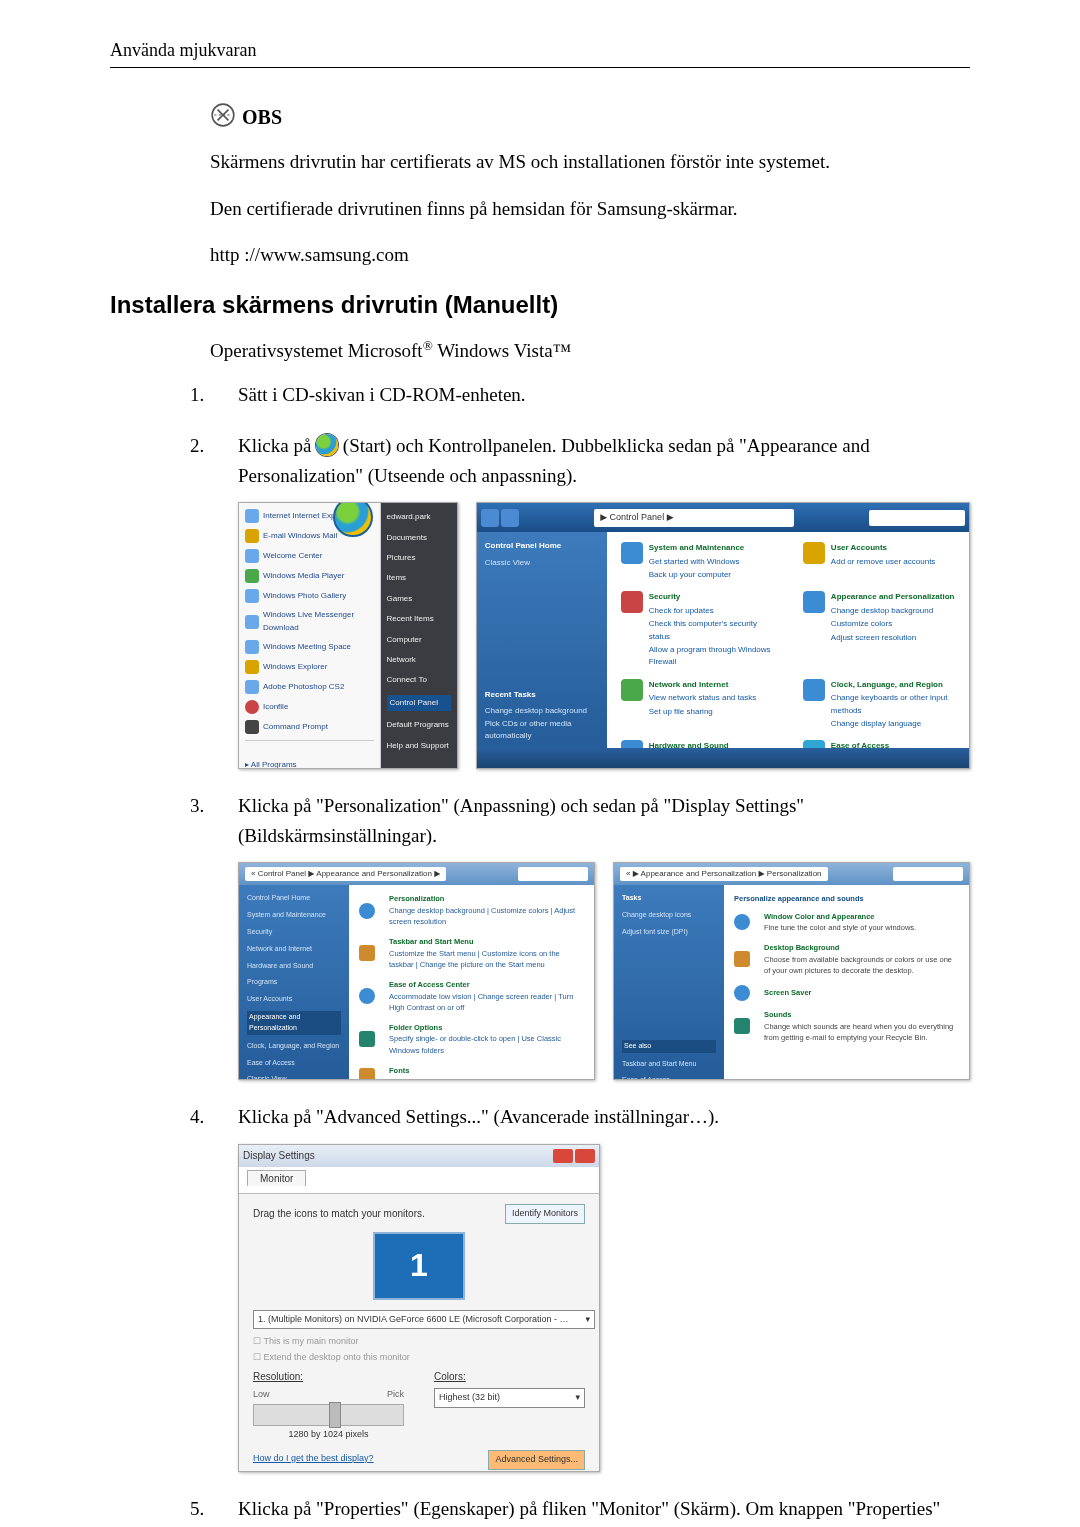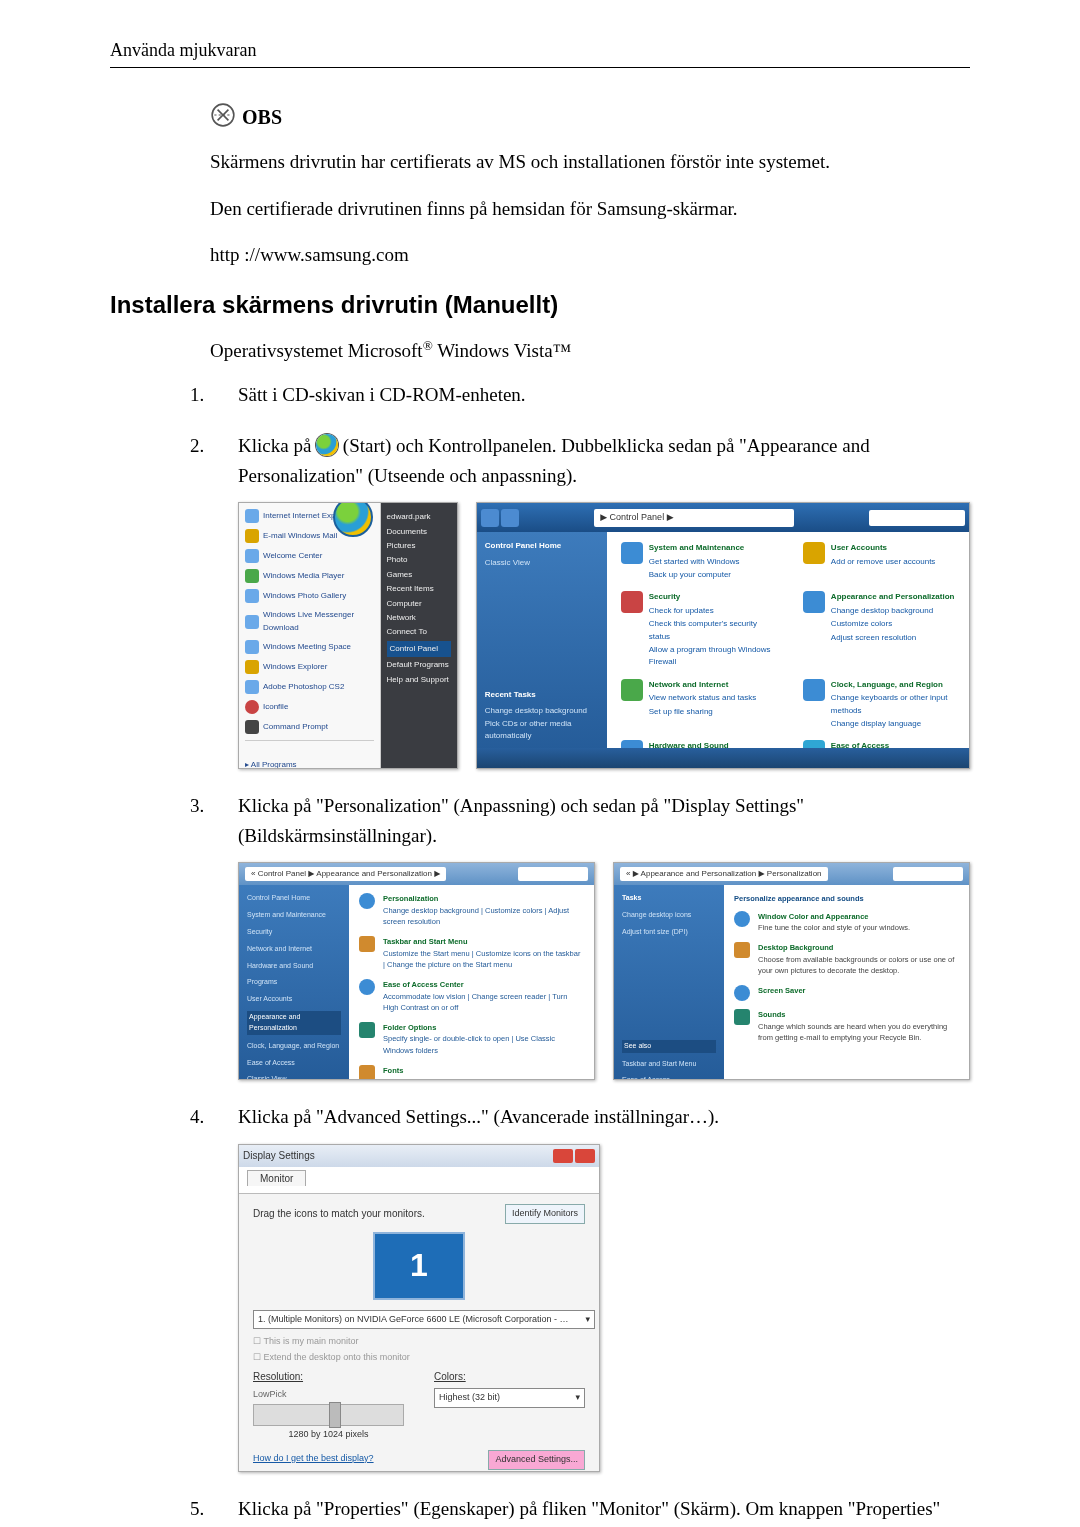--- a/index.html
+++ b/index.html
@@ -101,21 +101,21 @@
     font-family: Arial, sans-serif; font-size:8px; color:#234a8e;
   }
   .shot2a .menu-item { display:flex; align-items:center; gap:4px; }
   .shot2a .mi-ico { width:14px; height:14px; background:#6aa9e9; border-radius:3px; flex:0 0 auto; }
   .shot2a .mi-ico.y { background:#d9a400; }
   .shot2a .mi-ico.g { background:#4aa84a; }
   .shot2a .mi-ico.r { background:#c94444; border-radius:50%; }
   .shot2a .mi-ico.k { background:#444; }
   .shot2a .menu-right {
     width:35%; background:#3a3c41; color:#eee;
-    display:flex; flex-direction:column; gap:2px; padding:8px 6px; box-sizing:border-box;
+    display:flex; flex-direction:column; gap:8px; padding:8px 6px; box-sizing:border-box;
     font-family: Arial,sans-serif; font-size:8px;
   }
   .shot2a .menu-right .hilite { background:#17528f; padding:2px 3px; }
   .shot2a .orb-big {
     position:absolute; top:-6px; left:94px;
     width:36px;height:36px;border-radius:50%;
     background: radial-gradient(circle at 35% 35%, #7bd13c 0 30%, #2a9fd6 40% 60%, #f0c000 65% 80%, #e04a2f 85% 100%);
     border:2px solid #1b5f9c;
   }
 
@@ -157,21 +157,21 @@
 
   
   .shot3 { width: 380px; height: 216px; background:#fff; font-family:Arial,sans-serif; }
   .shot3 .tbar { height:22px; background:linear-gradient(#8fb4db,#5f92c6); display:flex; align-items:center; padding:0 6px; color:#fff; font-size:9px; justify-content:space-between;}
   .shot3 .crumb3 { background:#fff;color:#333;padding:1px 6px;border-radius:2px;font-size:8px;}
   .shot3 .search3 { width:70px;height:14px;background:#fff;border-radius:2px; }
   .shot3 .body3 { display:flex; height:calc(100% - 22px); }
   .shot3 .side3 { width:110px; background:linear-gradient(#3d7bbc,#255c99); color:#cfe3f7; padding:8px; box-sizing:border-box; font-size:7px;}
   .shot3 .side3 div { margin-bottom:6px; }
   .shot3 .main3 { flex:1; background:#fff; padding:8px 10px; box-sizing:border-box; font-size:7.5px; color:#255c99; }
-  .shot3 .mitem { display:flex; gap:8px; margin-bottom:8px; align-items:flex-start;}
+  .shot3 .mitem { display:flex; gap:14px; margin-bottom:8px; align-items:center;}
   .shot3 .mico { width:16px;height:16px;background:#5aa05a;border-radius:3px;flex:0 0 auto;}
   .shot3 .mico.b { background:#3c8cd4; border-radius:50%; }
   .shot3 .mico.o { background:#d08a2e; }
   .shot3 .mico.t { background:#25846e; }
   .shot3 .mt { color:#0d6b2b; font-weight:bold; display:block; }
 
   
   .shot4 {
     width: 360px; height: 326px; background:#f4f4f4;
     font-family: Arial, sans-serif; margin-left:0;
@@ -193,24 +193,24 @@
     display:flex;align-items:center;justify-content:center;font-size:32px;font-weight:bold;
     margin: 8px auto 10px auto;
   }
   .shot4 .dd { width:100%; border:1px solid #888; padding:2px 4px; background:#fff; font-size:9px; display:flex; justify-content:space-between; margin-bottom:6px;}
   .shot4 .chk { color:#999; font-size:9px; margin:2px 0;}
   .shot4 .cols { display:flex; gap:30px; margin-top:4px;}
   .shot4 .col { flex:1; }
   .shot4 .grp-lbl { text-decoration:underline; font-size:10px; margin-bottom:3px;}
   .shot4 .slider { height:20px; background:linear-gradient(#ddd,#ddd); border:1px solid #aaa; position:relative; margin:2px 0;}
   .shot4 .slider::before { content:""; position:absolute; left:50%; top:-3px; width:10px;height:24px; background:#bbb; border:1px solid #888;}
-  .shot4 .minmax { display:flex; justify-content:flex-start; font-size:9px; color:#666;}
+  .shot4 .minmax { display:flex; justify-content:space-between; font-size:9px; color:#666;}
   .shot4 .linklike { color:#1559a6; text-decoration:underline; font-size:9px; display:inline-block; margin-top:10px;}
   .shot4 .colors-dd { border:1px solid #888; padding:2px 4px; background:#fff; font-size:9px; display:flex; justify-content:space-between;}
-  .shot4 .advbtn { border:1px solid #8aa; padding:2px 6px; background:#f9a8d4; font-size:9px; float:right; margin-top:8px;}
+  .shot4 .advbtn { border:1px solid #8aa; padding:2px 6px; background:#fdba74; font-size:9px; float:right; margin-top:8px;}
 
   .side3 .sel { background:#1c4d82; padding:1px 2px; color:#fff; }
 </style>
 </head>
 <body>
 
 <div class="page">
 
   <div class="running-header">Använda mjukvaran</div>
   <hr class="rule">
@@ -294,21 +294,21 @@
               <div class="menu-item">
                 <span class="mi-ico k"></span>
                 <span>Command Prompt</span>
               </div>
               <div style="margin-top: auto; border-top: 1px solid rgb(204, 204, 204); padding-top: 18px;">▸ All Programs</div>
             </div>
           <div class="menu-right" id="sm-right">
               <div>edward.park</div>
               <div>Documents</div>
               <div>Pictures</div>
-              <div>Photo</div>
+              <div>Items</div>
               <div>Games</div>
               <div>Recent Items</div>
               <div>Computer</div>
               <div>Network</div>
               <div>Connect To</div>
               <div class="hilite">Control Panel</div>
               <div>Default Programs</div>
               <div>Help and Support</div>
             </div>
           <div class="orb-big"></div>

